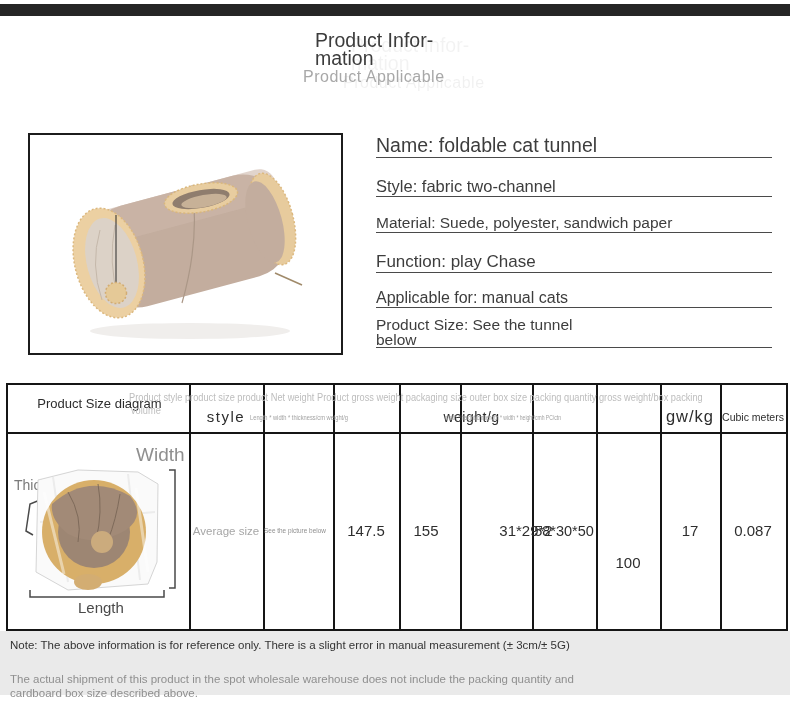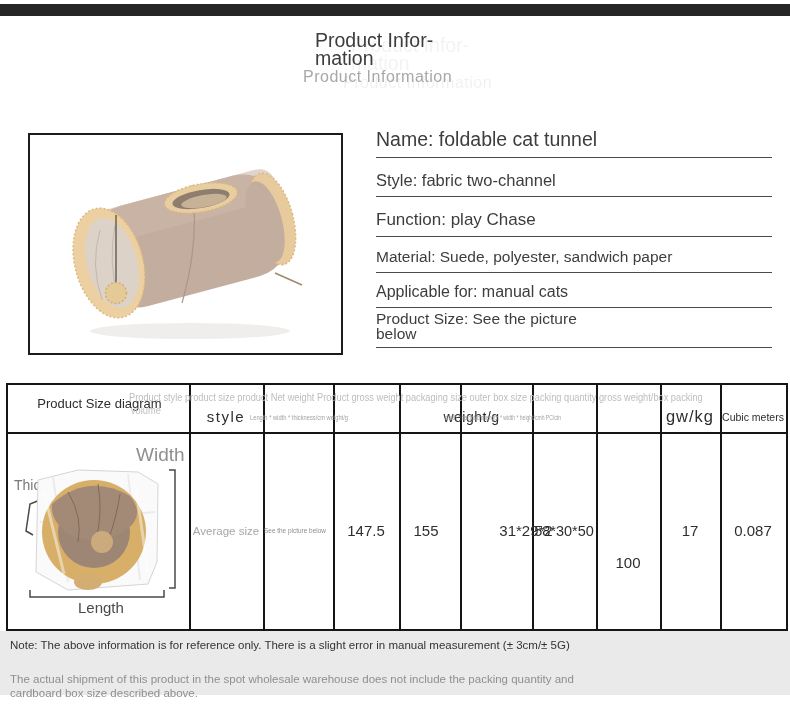--- a/index.html
+++ b/index.html
@@ -10,21 +10,21 @@
   #topbar{left:0;top:4px;width:790px;height:12px;background:#262626;}
   #title{left:315px;top:31px;font-size:19.5px;line-height:18px;color:#3c3c3c;
          text-shadow:36px 5px 0 rgba(0,0,0,0.05);}
   #subtitle{left:303px;top:68px;font-size:16px;letter-spacing:.5px;color:#a8a8a8;
             text-shadow:40px 6px 0 rgba(0,0,0,0.06);}
   
   #photo-frame{left:28px;top:133px;width:311px;height:218px;border:2px solid #1c1c1c;background:#fff;}
   
   #info{left:376px;top:128px;width:396px;}
   .inf-row{display:flex;align-items:flex-end;border-bottom:1px solid #4a4a4a;
-           padding-bottom:6px;box-sizing:border-box;color:#3d3d3d;}
+           box-sizing:border-box;color:#3d3d3d;}
   .r1{height:30px;font-size:19.5px;}
   .r2{height:39px;font-size:16.5px;}
   .r3{height:36px;font-size:15.5px;}
   .r4{height:40px;font-size:17px;}
   .r5{height:35px;font-size:16px;}
   .r6{height:40px;font-size:15.5px;}
   .r6 span{display:block;max-width:212px;line-height:15px;}
   
   #size-table{left:6px;top:383px;width:778px;height:244px;border:2px solid #151515;box-sizing:content-box;background:#fff;}
   .vline{position:absolute;top:0;width:1.5px;height:244px;background:#151515;}
@@ -45,21 +45,21 @@
 <body>
 
 <div id="canvas">
 
   <div id="topbar" class="abs"></div>
 
   <div id="title" class="abs">
     <div>Product Infor-</div>
     <div>mation</div>
   </div>
-  <div id="subtitle" class="abs">Product Information</div>
+  <div id="subtitle" class="abs">Product Applicable</div>
 
   <div id="photo-frame" class="abs">
     <svg width="307" height="214" viewBox="0 0 307 214">
       <ellipse cx="160" cy="196" rx="100" ry="8" fill="#f0eeec"></ellipse>
 
       <rect x="62" y="54" width="196" height="104" rx="40" fill="#c3ad9e" transform="rotate(-15 160 106)"></rect>
       <rect x="62" y="54" width="196" height="34" rx="17" fill="#cdb8aa" opacity="0.6" transform="rotate(-15 160 106)"></rect>
 
       <ellipse cx="242" cy="84" rx="21" ry="47" fill="#e7cb9d" stroke="#dcb87e" stroke-width="1.5" stroke-dasharray="2,2" transform="rotate(-15 242 84)"></ellipse>
       <ellipse cx="235" cy="87" rx="17" ry="42" fill="#c3ad9e" transform="rotate(-15 235 87)"></ellipse>
@@ -81,31 +81,31 @@
     </svg>
   </div>
 
   <div id="info" class="abs">
     <div class="inf-row r1">
         <span>Name: foldable cat tunnel</span>
       </div>
     <div class="inf-row r2">
         <span>Style: fabric two-channel</span>
       </div>
+    <div class="inf-row r3">
+        <span>Material: Suede, polyester, sandwich paper</span>
+      </div>
     <div class="inf-row r4">
         <span>Function: play Chase</span>
-      </div>
-    <div class="inf-row r3">
-        <span>Material: Suede, polyester, sandwich paper</span>
       </div>
     <div class="inf-row r5">
         <span>Applicable for: manual cats</span>
       </div>
     <div class="inf-row r6">
-        <span>Product Size: See the picture below</span>
+        <span>Product Size: See the tunnel below</span>
       </div>
   </div>
 
   <div id="size-table" class="abs">
     <div class="vline" style="left:181px"></div>
     <div class="vline" style="left:255px"></div>
     <div class="vline" style="left:325px"></div>
     <div class="vline" style="left:391px"></div>
     <div class="vline" style="left:452px"></div>
     <div class="vline" style="left:524px"></div>

